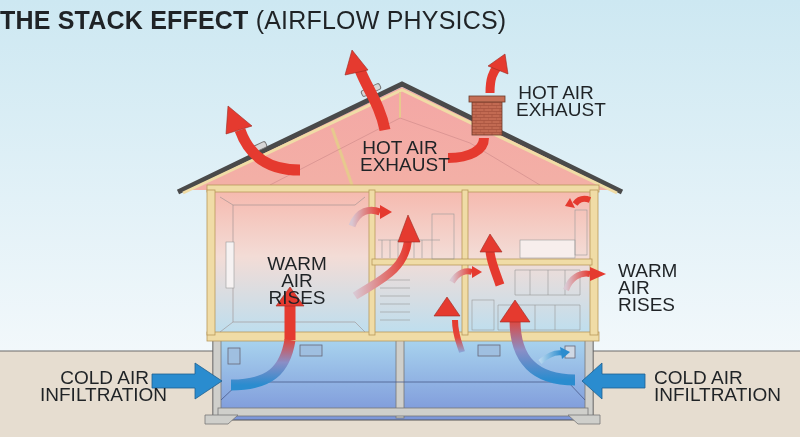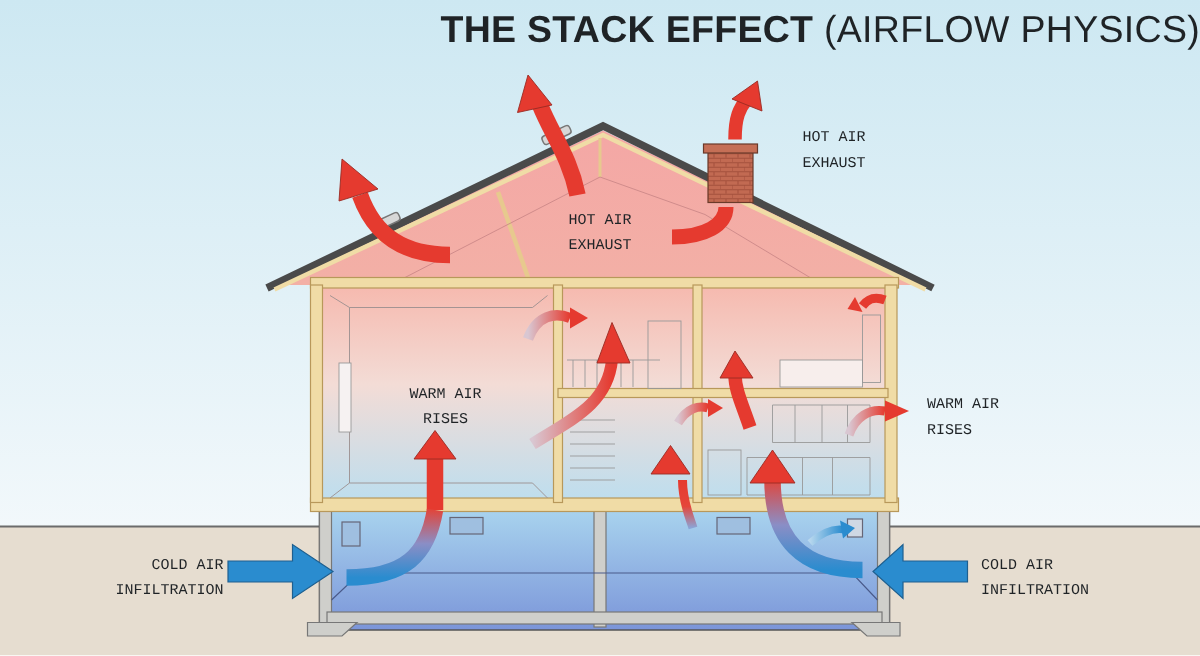--- a/index.html
+++ b/index.html
@@ -1,21 +1,21 @@
 <!DOCTYPE html>
 <html><head>
 <meta charset="utf-8">
 <style>
   html,body{margin:0;padding:0;}
   body{width:800px;height:437px;overflow:hidden;position:relative;font-family:"Liberation Sans",sans-serif;}
   #stage{position:absolute;left:0;top:0;width:800px;height:437px;}
-  .title{position:absolute;left:0;top:6px;width:800px;text-align:right;font-size:25px;color:#1f2326;letter-spacing:0.2px;}
+  .title{position:absolute;left:0;top:6px;width:800px;text-align:left;font-size:25px;color:#1f2326;letter-spacing:0.2px;}
   .title b{font-weight:bold;}
   .title span.light{font-weight:normal;}
-  .lbl{position:absolute;font-size:10px;line-height:17px;color:#1f2326;text-align:center;font-weight:normal;font-family:Liberation Mono, monospace;}
+  .lbl{position:absolute;font-size:19px;line-height:17px;color:#1f2326;text-align:center;font-weight:normal;}
   .lbl.left{text-align:left;}
   .lbl.right{text-align:right;}
 </style>
 </head>
 <body>
 
 <div id="stage">
 <svg width="800" height="437" viewBox="0 0 800 437" xmlns="http://www.w3.org/2000/svg">
   <defs>
     <linearGradient id="sky" x1="0" y1="0" x2="0" y2="1">

